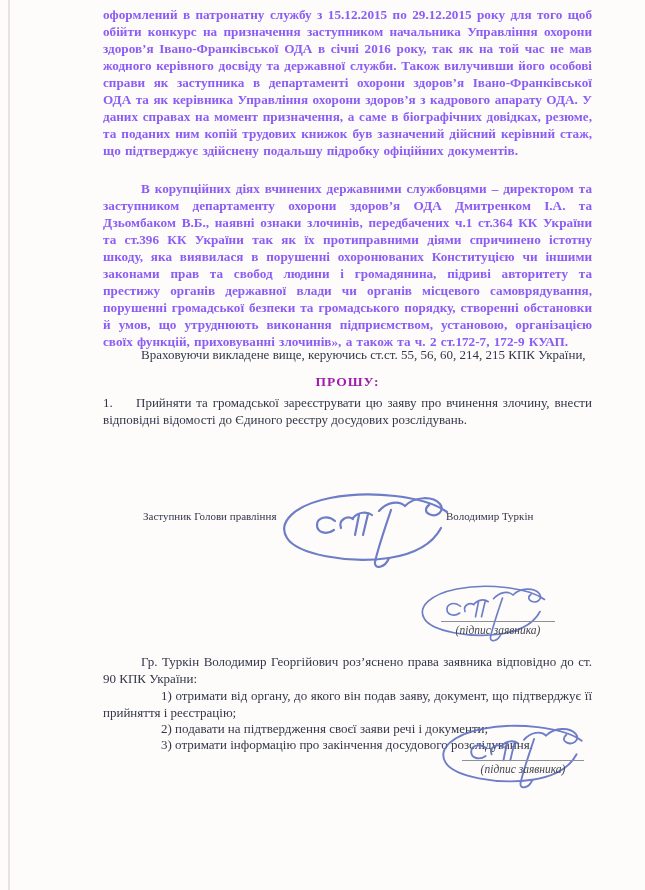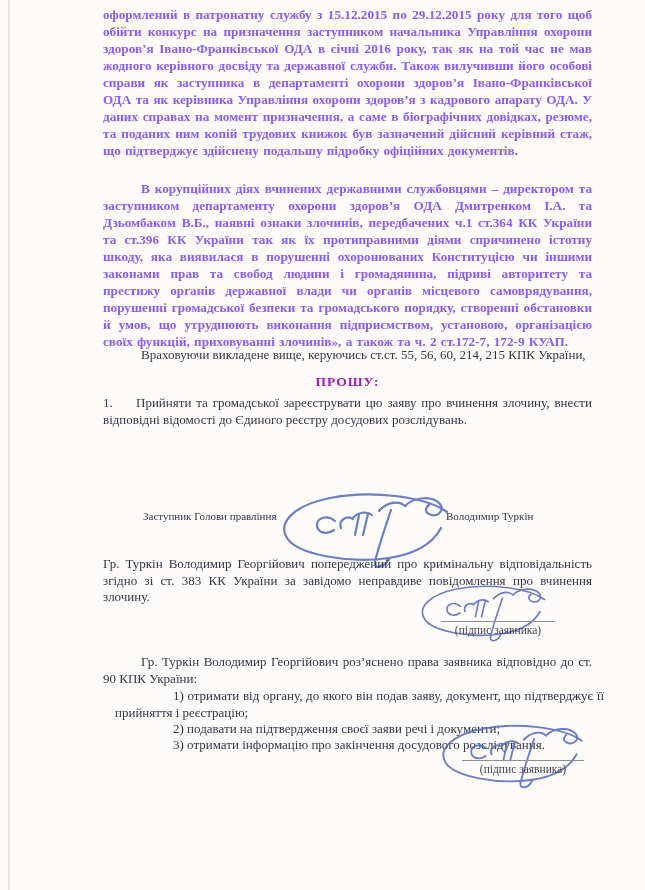--- a/index.html
+++ b/index.html
@@ -20,32 +20,32 @@
     font-size:13px;line-height:16.5px;
     text-align:justify;text-align-last:left;
   }
   .bold-para{
     font-size:13.2px;line-height:17px;
     font-weight:bold;color:#8b5cf6;
     text-align:justify;text-align-last:left;
     word-spacing:1px;
   }
   .indent{text-indent:38px;}
-  .indent-lg{text-indent:58px;margin-left:12px;}
+  .indent-lg{text-indent:58px;}
   .heading{
     font-weight:bold;color:#a21caf;
     font-size:13.5px;letter-spacing:1px;
     text-align:center;
   }
   .inum{display:inline-block;width:33px;text-indent:0;}
   .signer{font-size:11px;white-space:nowrap;}
   .sig-line{position:absolute;height:0;border-top:1px solid #8e9097;}
   .sig-caption{
     position:absolute;margin:0;
-    font-size:11.5px;color:#44464f;
+    font-size:11.5px;font-style:italic;color:#44464f;
     text-align:center;white-space:nowrap;
   }
   .sig-ink{position:absolute;pointer-events:none;}
 </style>
 </head>
 <body>
 
 <div class="page">
   <div class="scan-edge"></div>
 
@@ -71,21 +71,20 @@
 
 
 
   <p class="blk signer" style="left:143px;top:510px;width:220px">Заступник Голови правління</p>
   <p class="blk signer" style="left:446px;top:510px;width:140px">Володимир Туркін</p>
 
   <svg class="sig-ink" style="left:275px;top:490px" width="180" height="82" viewBox="0 0 180 82">
     <use href="#sig-glyph"></use>
   </svg>
 
-  <p class="blk para" style="top:556px">Гр. Туркін Володимир Георгійович попереджений про кримінальну відповідальність згідно зі ст. 383 КК України за завідомо неправдиве повідомлення про вчинення злочину.</p>
 
   <svg class="sig-ink" style="left:408px;top:583px" width="150" height="60" viewBox="0 0 180 80">
     <use href="#sig-glyph"></use>
   </svg>
   <div class="sig-line" style="left:441px;top:621px;width:114px"></div>
   <p class="sig-caption" style="left:437px;top:624px;width:122px">(підпис заявника)</p>
 
   <p class="blk para indent" style="top:654px">Гр. Туркін Володимир Георгійович роз’яснено права заявника відповідно до  ст. 90 КПК України:</p>
 
   <p class="blk para indent-lg" style="top:688px">1) отримати від органу, до якого він подав заяву, документ, що підтверджує її прийняття і реєстрацію;</p>

